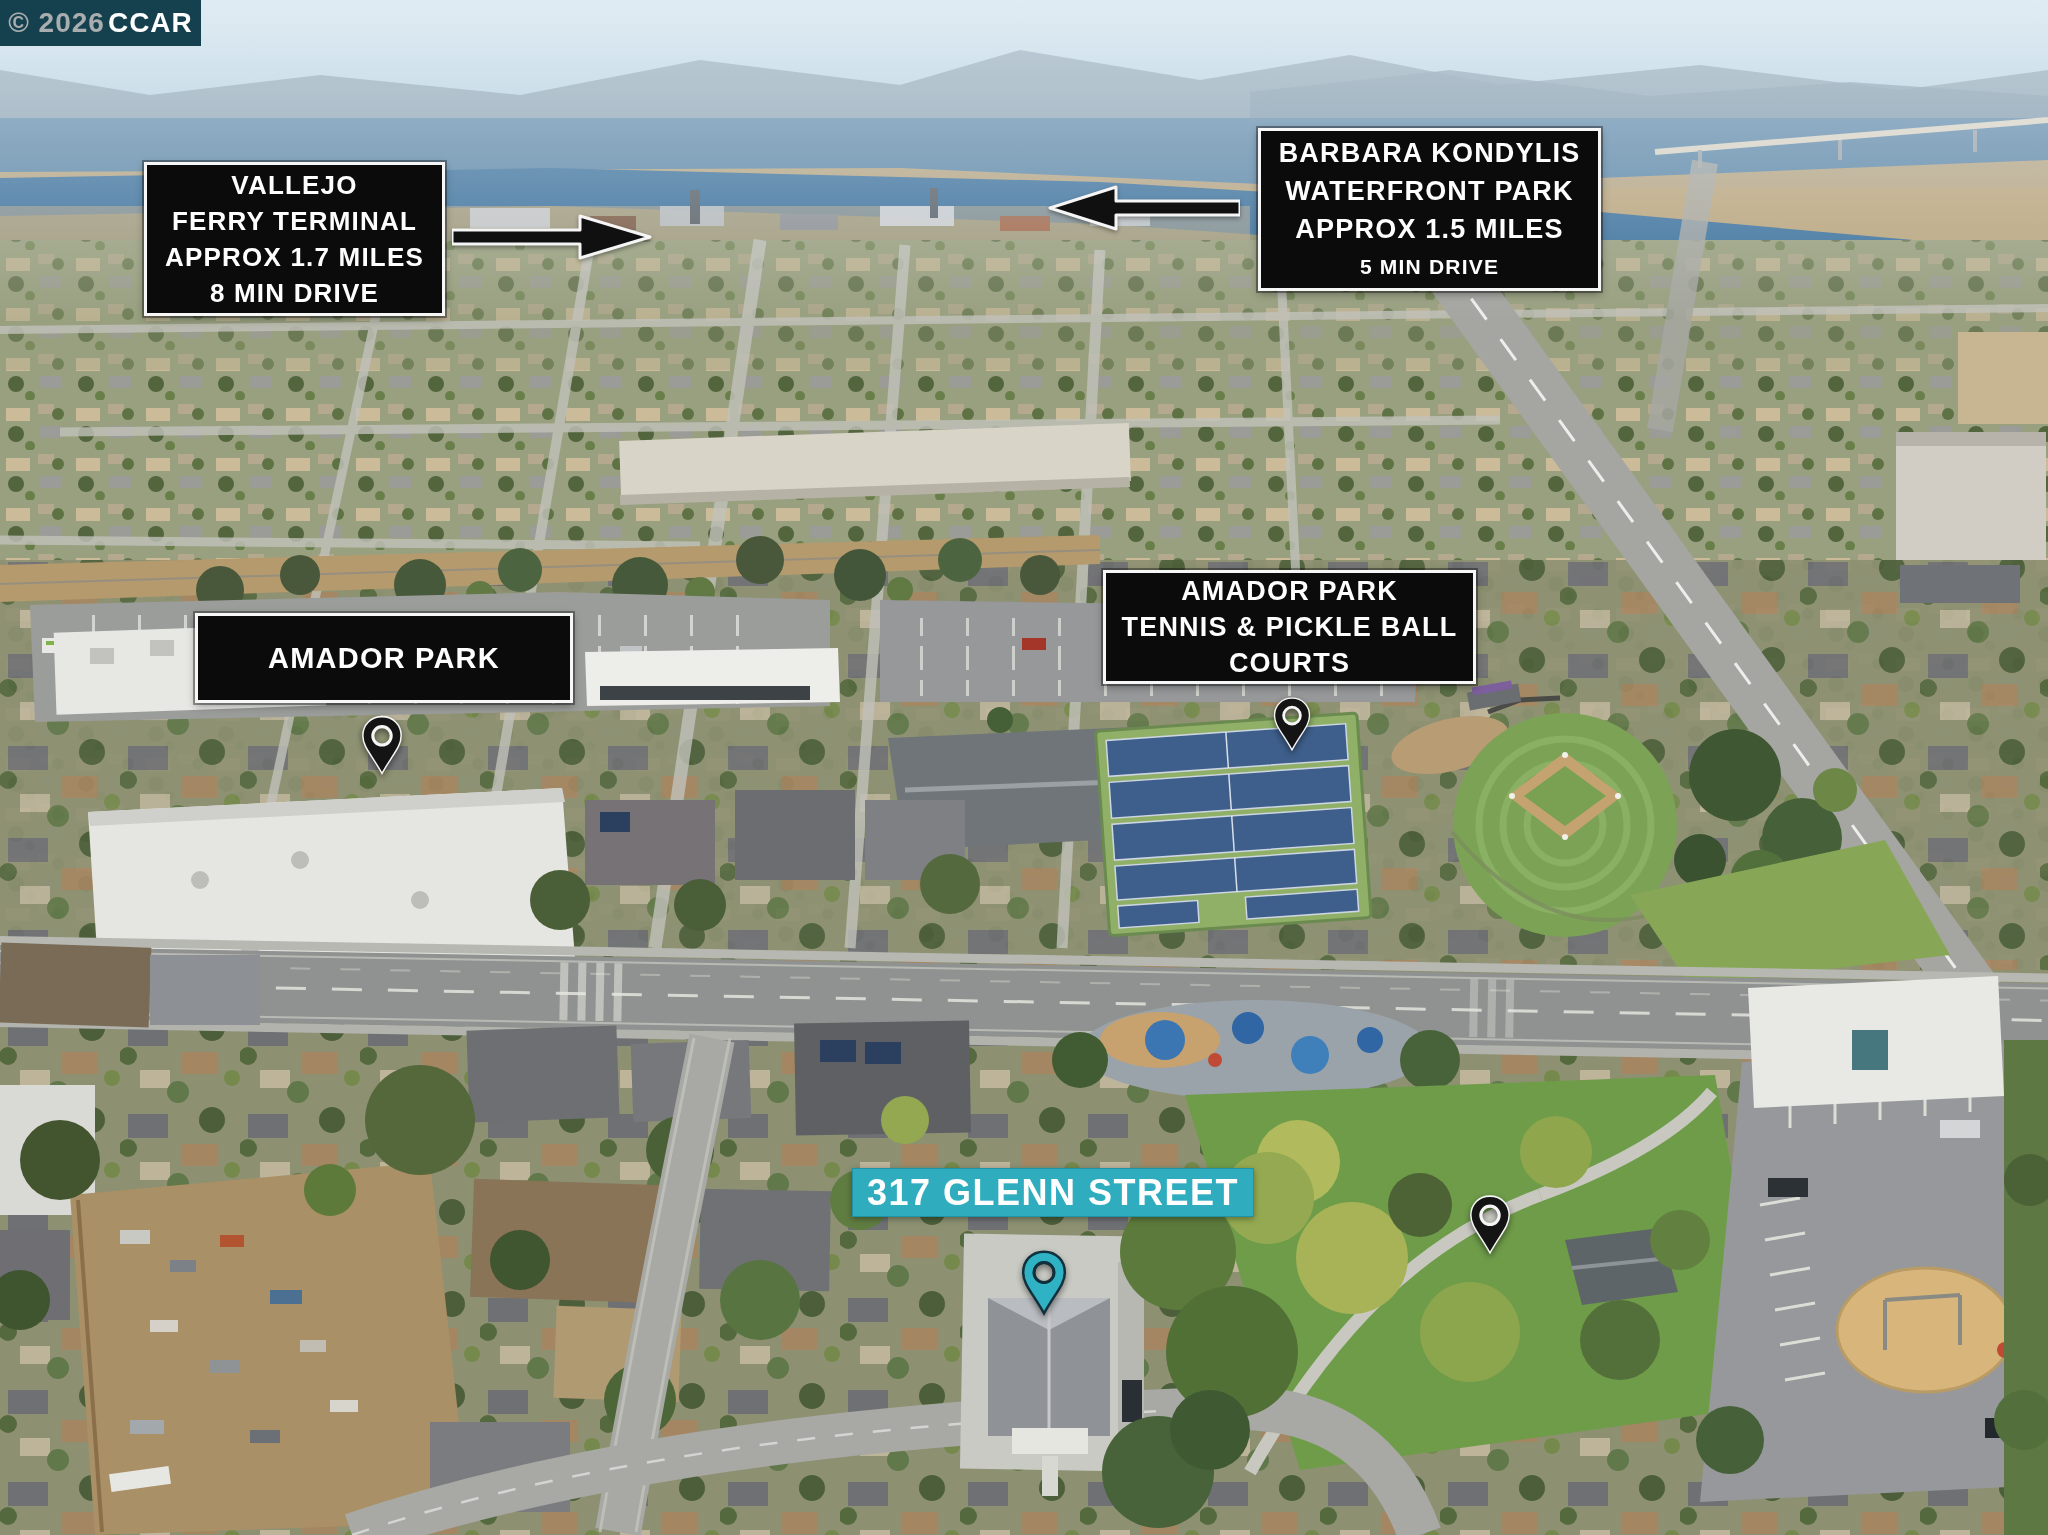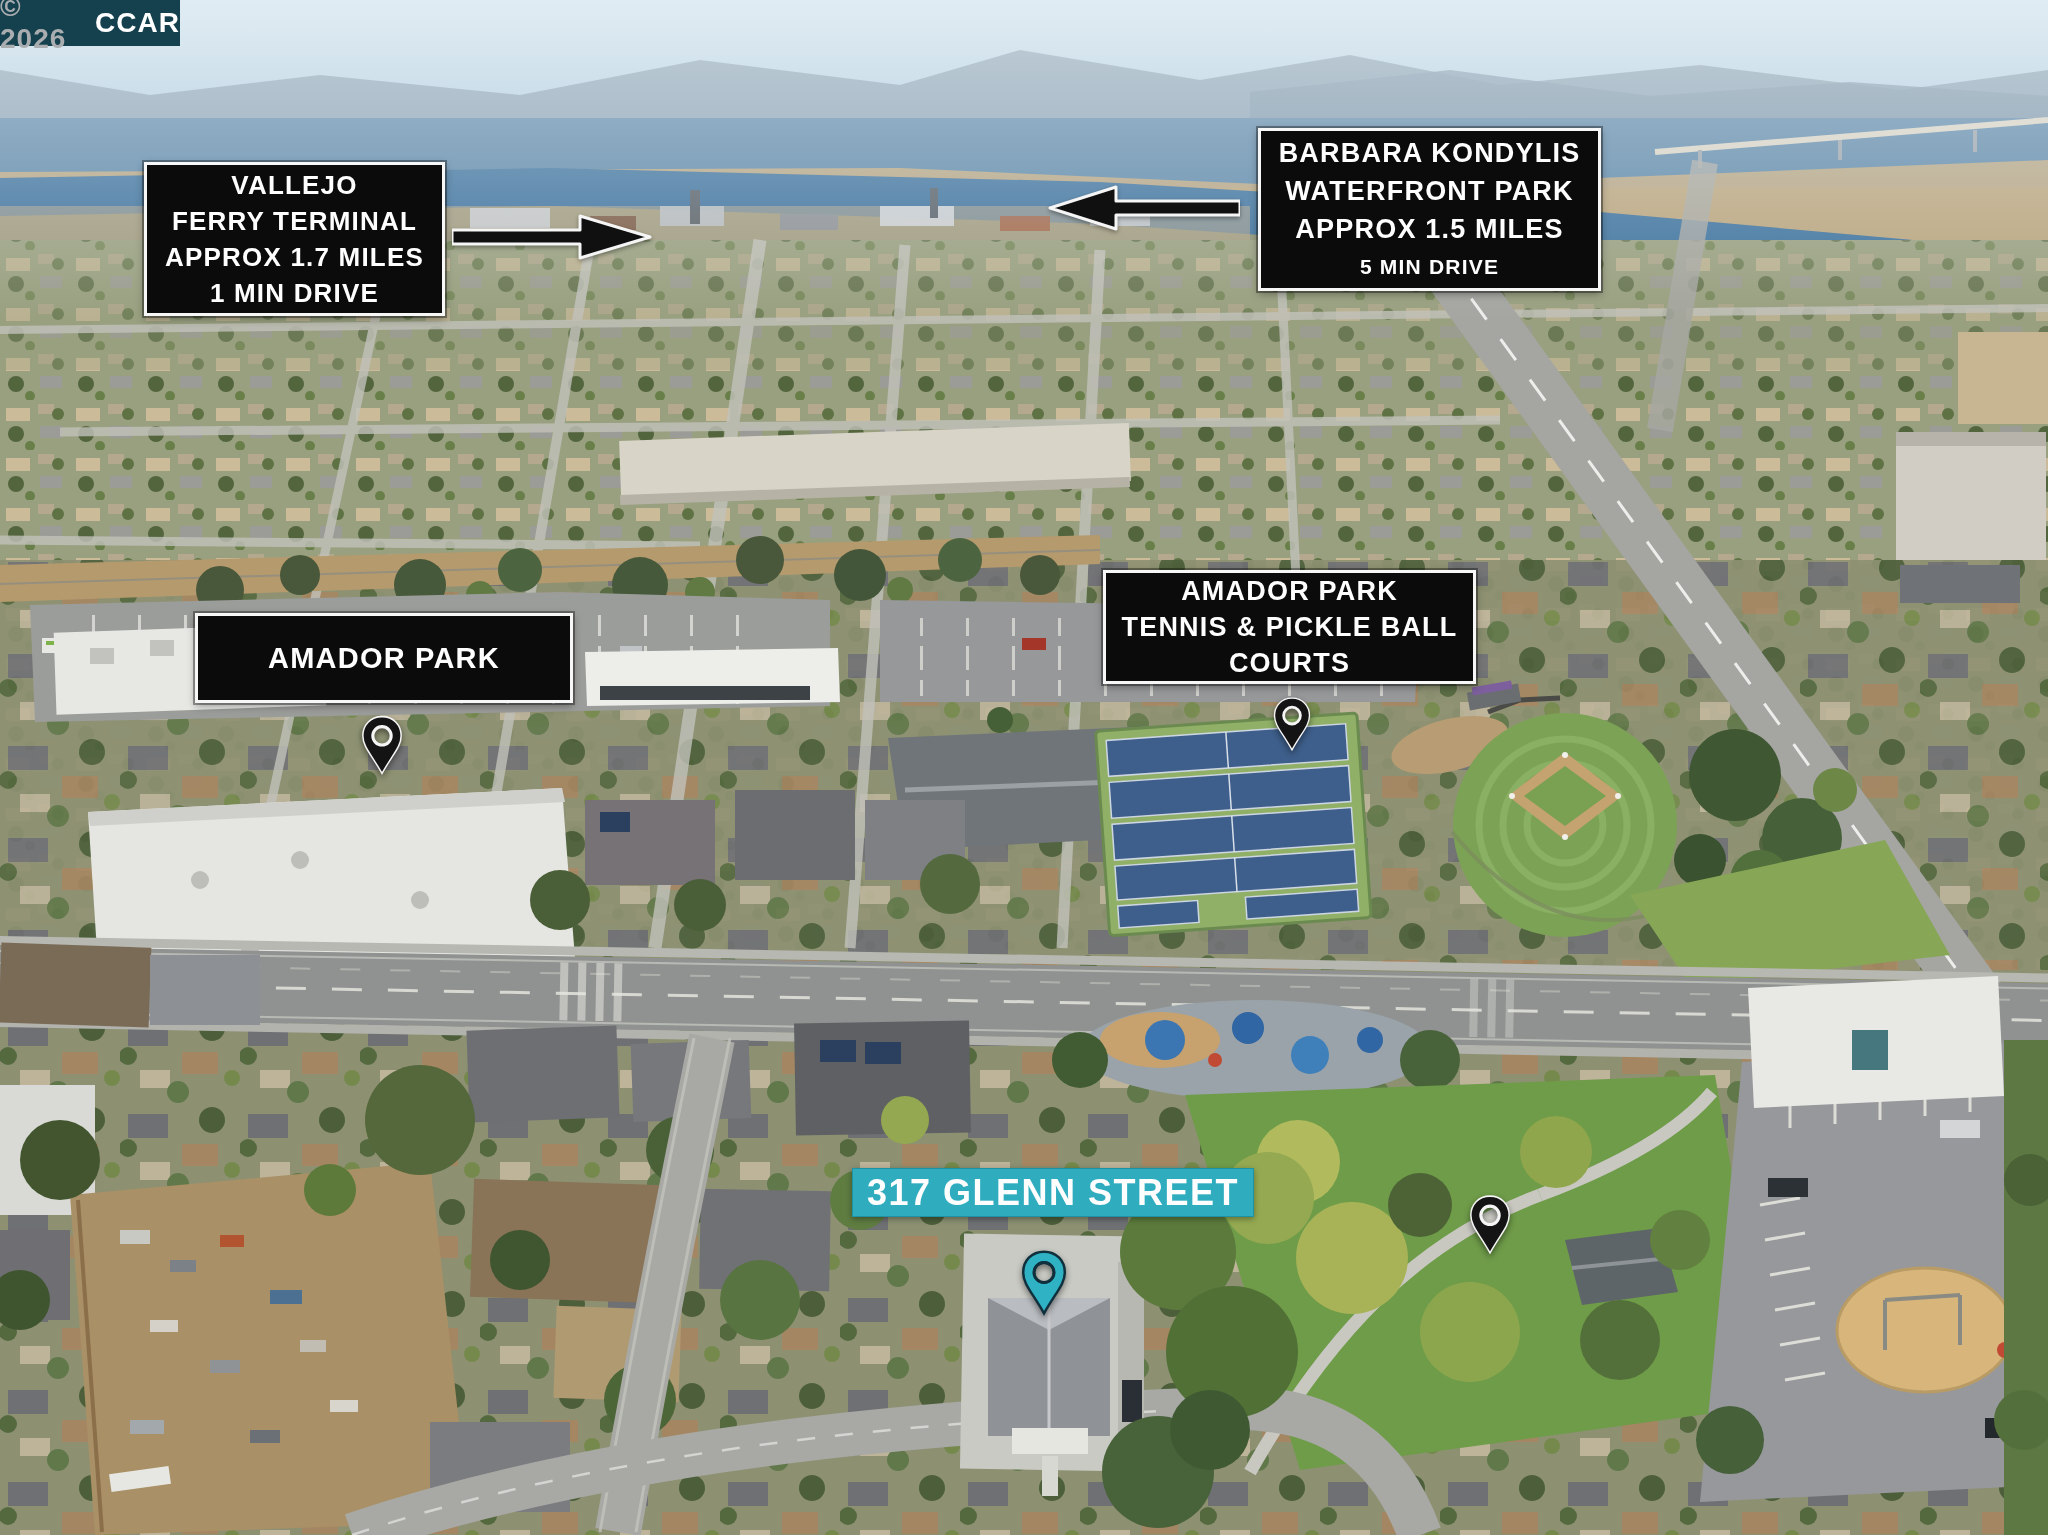--- a/index.html
+++ b/index.html
@@ -24,21 +24,21 @@
   .teal-box{
     position:absolute;box-sizing:border-box;
     background:#2fadbf;border:1px solid #1f93a6;
     box-shadow:0 2px 6px rgba(0,0,0,.35);
     display:flex;align-items:center;justify-content:center;
     color:#fff;text-align:center;
   }
   .teal-box .label-line{font-size:36px;font-weight:700;letter-spacing:1.5px;}
   
   .watermark{
-    position:absolute;left:0;top:0;width:180px;height:46px;
+    position:absolute;left:0;top:0;width:201px;height:46px;
     background:#15414e;display:flex;align-items:center;justify-content:center;gap:3px;
   }
   .watermark .c{color:#a9adb0;font-size:28px;font-weight:700;letter-spacing:1px;}
   .watermark .b{color:#ffffff;font-size:28px;font-weight:600;letter-spacing:1px;text-align:right;}
   
   .arrow{position:absolute;filter:drop-shadow(0 2px 2px rgba(0,0,0,.35));}
   .pin{position:absolute;filter:drop-shadow(0 3px 3px rgba(0,0,0,.45));}
 </style>
 </head>
 <body>
@@ -412,21 +412,21 @@
 
   <div class="watermark">
     <span class="c">© 2026</span>
     <span class="b">CCAR</span>
   </div>
 
   <div class="label-box" style="left:128px;top:162px;width:301px;height:154px;margin-left:16px;">
     <div class="label-line" style="font-size:26px;line-height:36px;">VALLEJO</div>
     <div class="label-line" style="font-size:26px;line-height:36px;">FERRY TERMINAL</div>
     <div class="label-line" style="font-size:26px;line-height:36px;">APPROX 1.7 MILES</div>
-    <div class="label-line" style="font-size:26px;line-height:36px;">1 MIN DRIVE</div>
+    <div class="label-line" style="font-size:26px;line-height:36px;">8 MIN DRIVE</div>
   </div>
   <svg class="arrow" style="left:452px;top:212px;" width="200" height="50" viewBox="0 0 200 50">
     <polygon points="0,18 128,18 128,4 198,25 128,46 128,32 0,32" fill="#101010" stroke="#f5f5f5" stroke-width="3" stroke-linejoin="round"></polygon>
   </svg>
 
   <div class="label-box" style="left:1258px;top:128px;width:343px;height:163px;">
     <div class="label-line" style="font-size:27px;line-height:38px;">BARBARA KONDYLIS</div>
     <div class="label-line" style="font-size:27px;line-height:38px;">WATERFRONT PARK</div>
     <div class="label-line" style="font-size:27px;line-height:38px;text-align:center;">APPROX 1.5 MILES</div>
     <div class="label-line" style="font-size:21px;line-height:38px;">5 MIN DRIVE</div>

